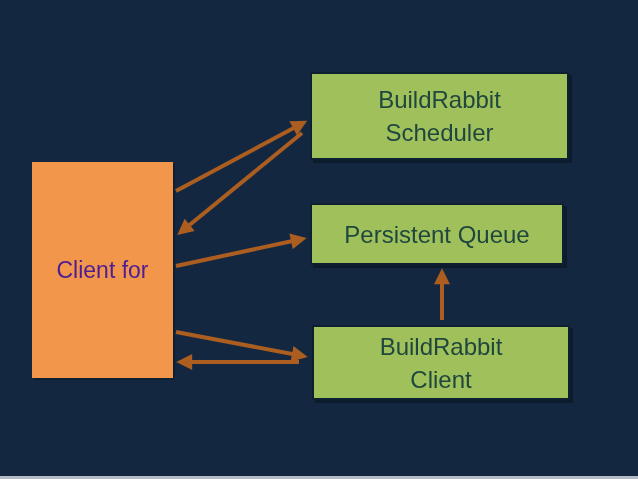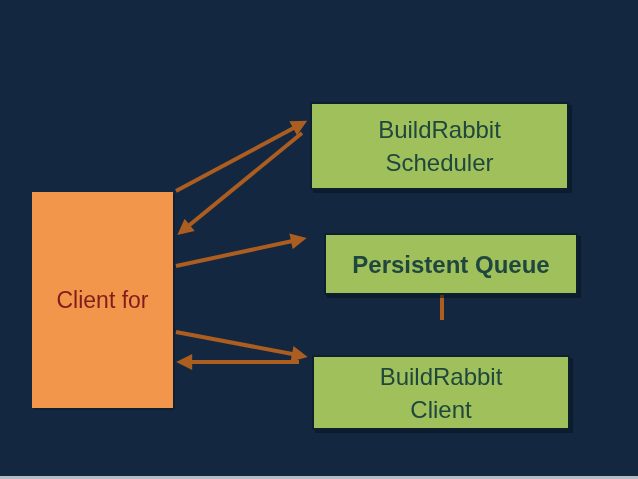--- a/index.html
+++ b/index.html
@@ -16,44 +16,43 @@
     font-family: "Liberation Sans", sans-serif;
   }
   .node {
     position: absolute;
     box-sizing: border-box;
     display: flex;
     flex-direction: column;
     align-items: center;
     justify-content: center;
     text-align: center;
-    margin-top: 30px;
   }
   .node span {
     display: block;
     white-space: nowrap;
   }
   .green-box {
     background: #9FC05A;
     border: 2px solid #0D1F30;
     box-shadow: 3px 3px 0 rgba(8, 18, 30, 0.55);
     color: #1F473E;
     font-size: 24px;
     line-height: 33px;
   }
   .orange-box {
     background: #F2964B;
-    color: #7f1d1d;
+    color: #4c1d95;
     font-size: 23px;
     line-height: 34px;
     box-shadow: 2px 2px 0 rgba(8, 18, 30, 0.35);
   }
   .node-client    { left: 32px;  top: 162px; width: 141px; height: 216px; }
   .node-scheduler { left: 310px; top: 72px;  width: 259px; height: 88px;  }
-  .node-queue     { left: 324px; top: 203px; width: 254px; height: 62px; font-weight: bold;  }
+  .node-queue     { left: 310px; top: 203px; width: 254px; height: 62px;  }
   .node-worker    { left: 312px; top: 325px; width: 258px; height: 75px;  }
   .arrows-layer {
     position: absolute;
     left: 0;
     top: 0;
     pointer-events: none;
   }
   .arrow-line {
     stroke: #AC5D20;
     stroke-width: 4;

